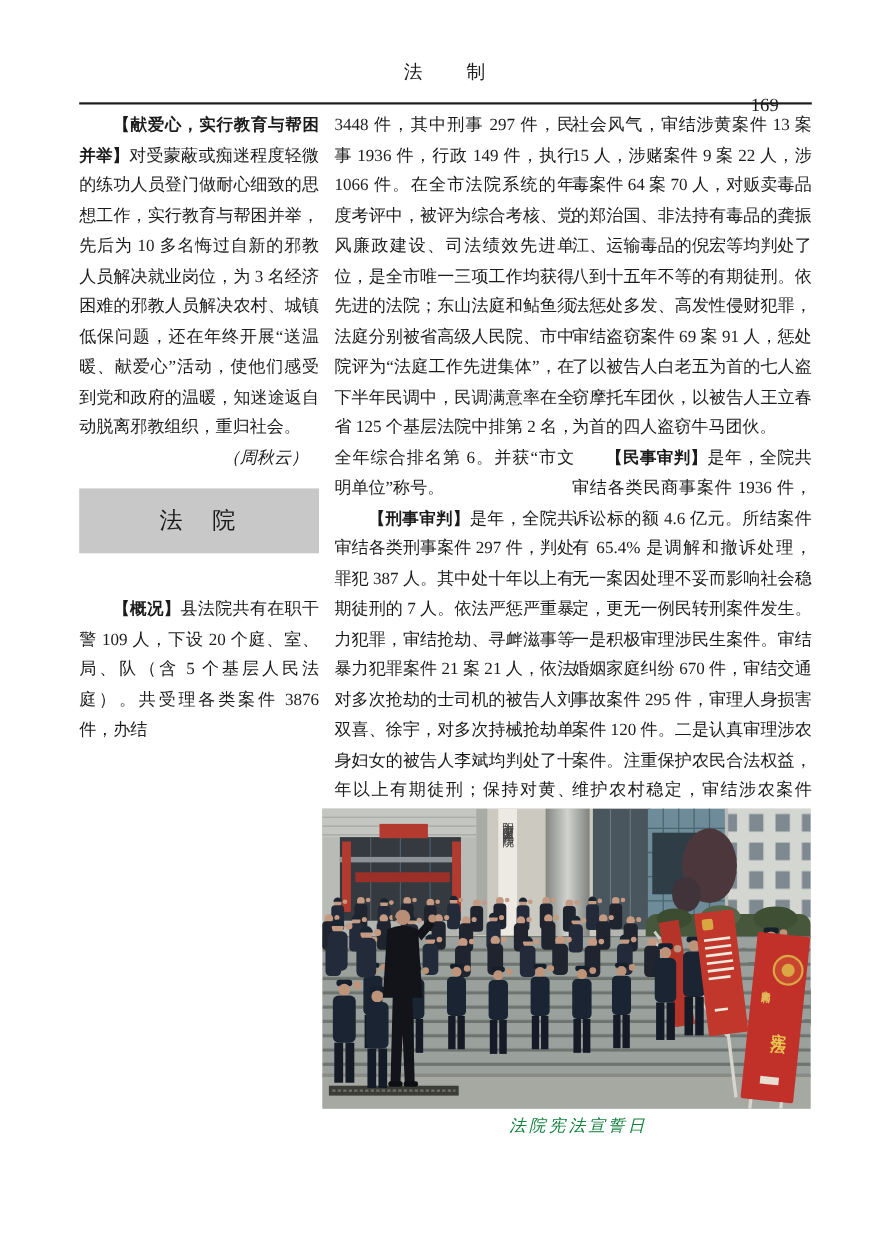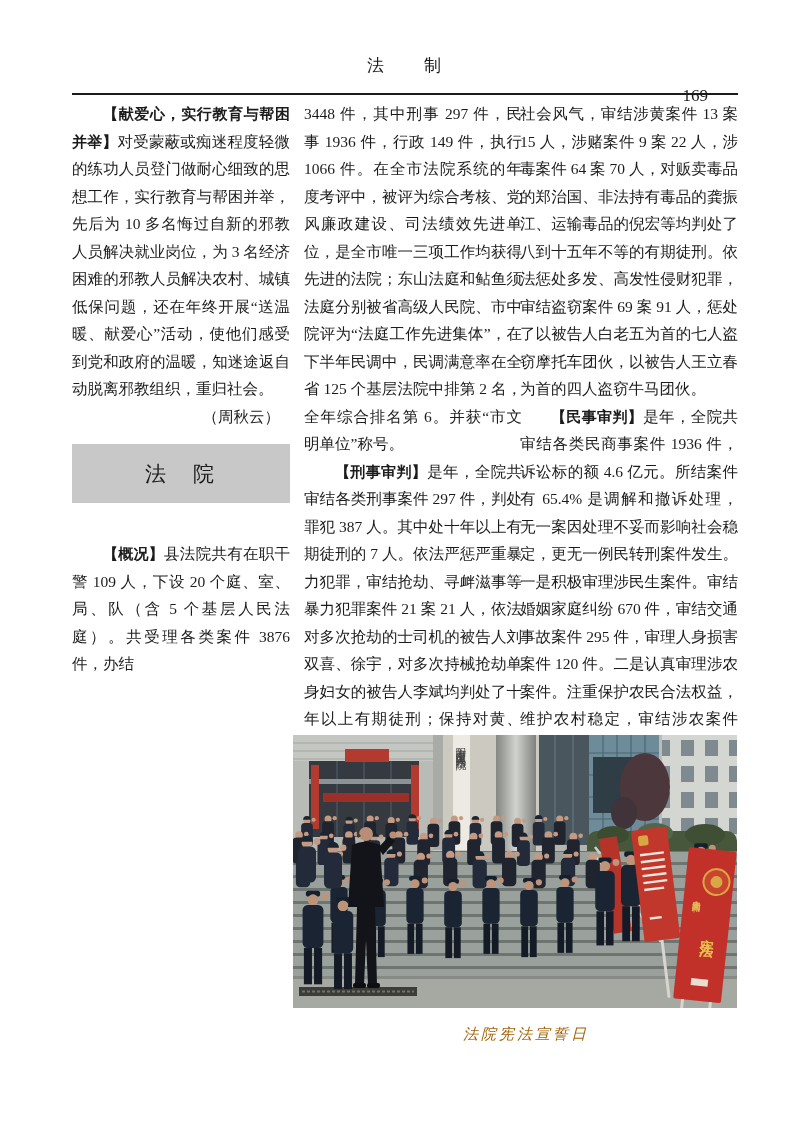--- a/index.html
+++ b/index.html
@@ -16,31 +16,31 @@
 
   
   .col{position:absolute;top:100px;width:218px;font-size:15.5px;line-height:27.5px;
        text-align:justify;text-justify:inter-ideograph;}
   .col1{left:72px;}
   .col2{left:304px;}
   .col3{left:520px;}
   .para{margin:0;text-indent:2em;}
   .cont{text-indent:0;}
   .entry-head{font-family:"Liberation Sans","DejaVu Sans",sans-serif;font-weight:700;font-size:15px;}
-  .sig{margin:0;text-align:right;padding-right:10px;}
+  .sig{margin:0;text-align:right;padding-right:10px;font-style:italic;}
   .section-bar{margin-top:14px;height:59px;background:#c8c8c8;display:flex;align-items:center;
       justify-content:center;font-family:"Liberation Sans","DejaVu Sans",sans-serif;
       font-size:21px;letter-spacing:3px;}
   .gaikuang{margin-top:37px;}
 
   
   .photo{position:absolute;left:293px;top:735px;width:444px;margin:0;}
   .photo svg{display:block;}
-  .caption{margin-top:17px;padding-left:170px;font-size:15px;font-style:italic;
-      letter-spacing:3px;color:#a16207;}
+  .caption{margin-top:6px;padding-left:170px;font-size:15px;font-style:italic;
+      letter-spacing:3px;color:#15803d;}
 </style>
 </head>
 <body>
 
 <div class="page">
 
   <div class="running-title">法　　制</div>
   <div class="page-number">169</div>
   <div class="head-rule"></div>
 

